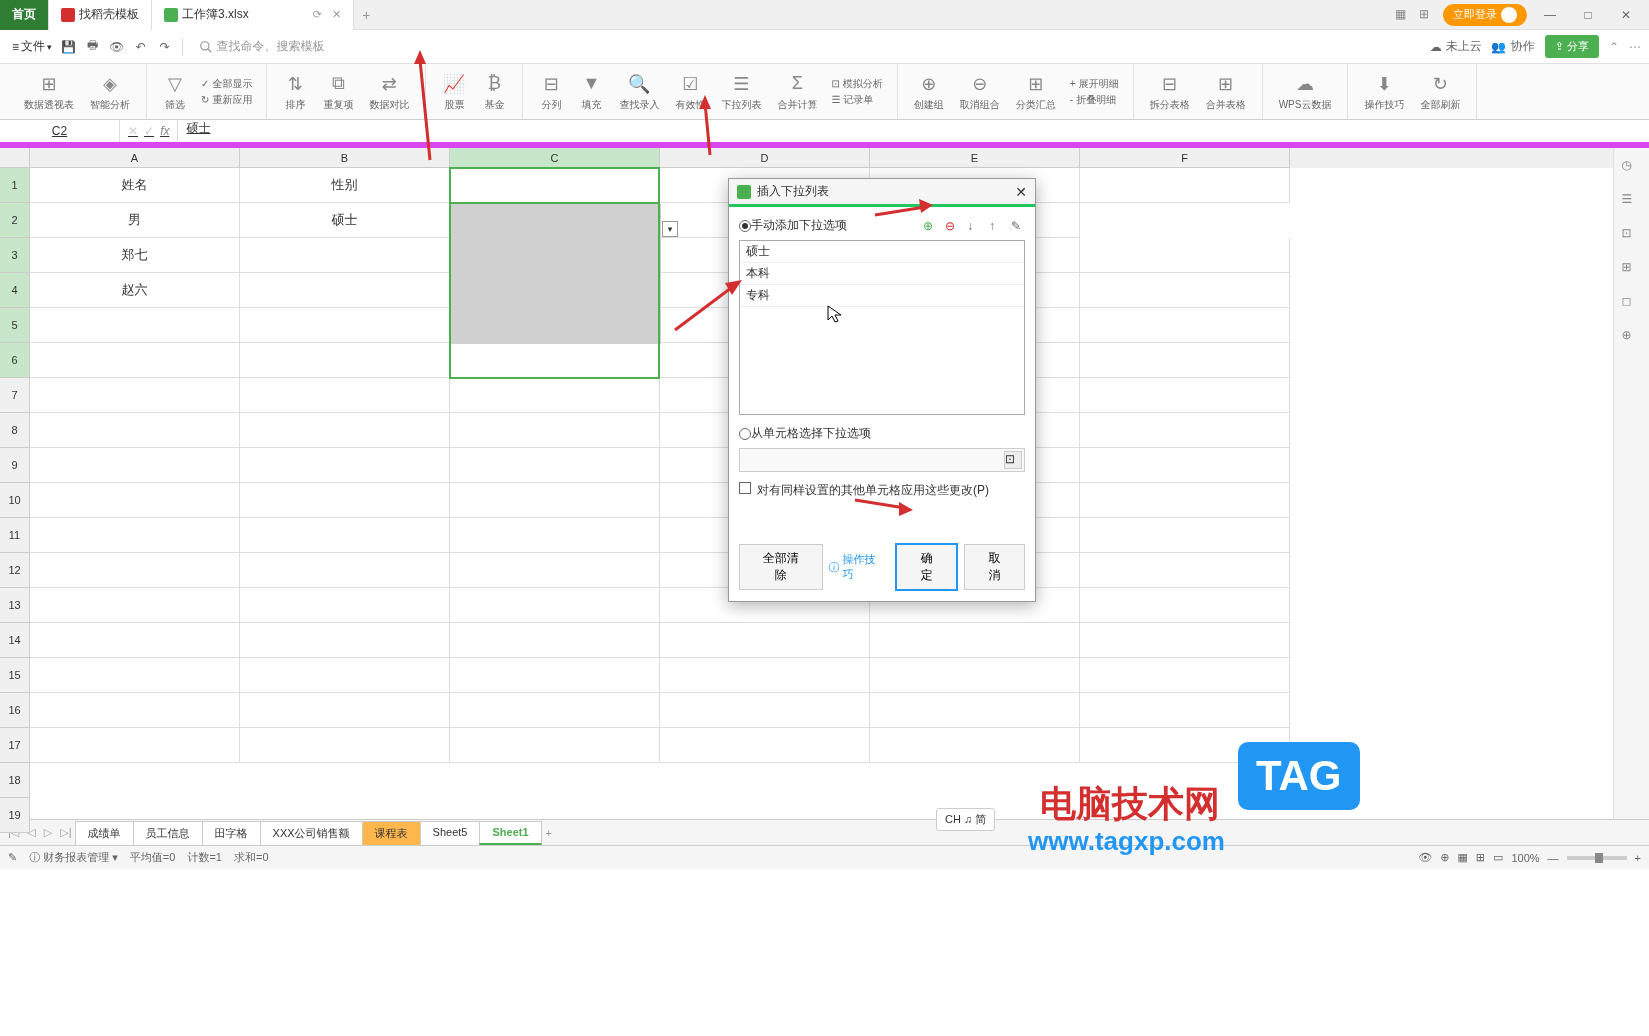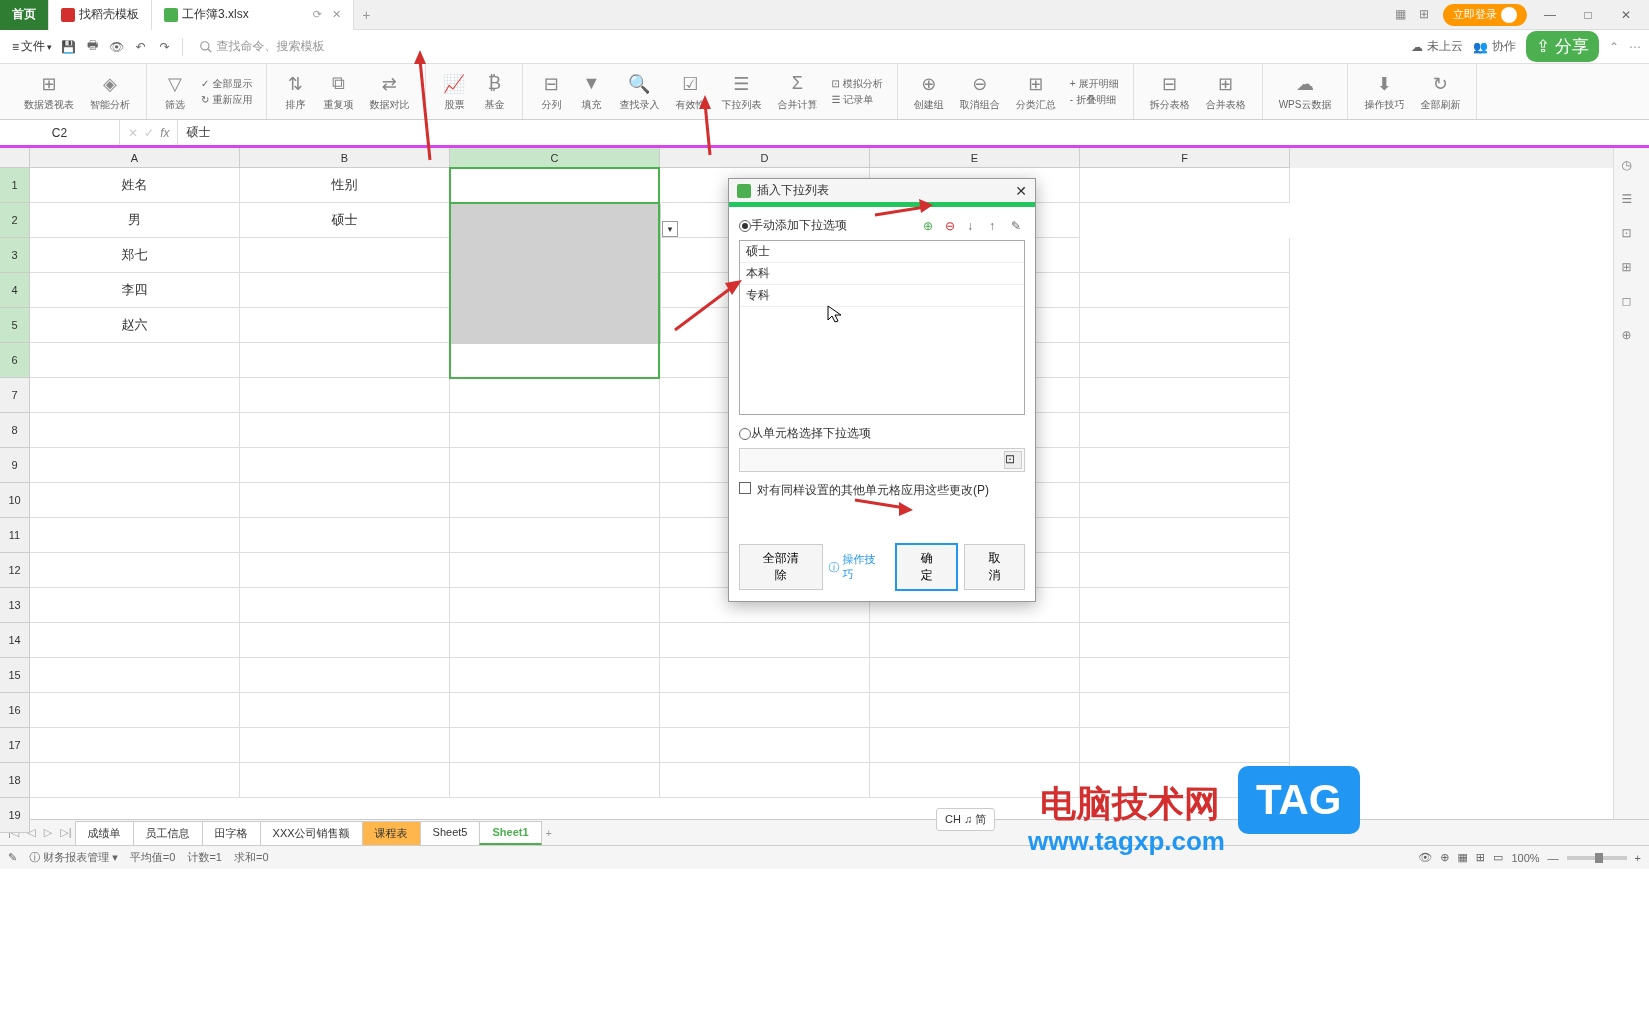--- a/index.html
+++ b/index.html
@@ -26,32 +26,32 @@
     .menu-icons { display: flex; gap: 6px; align-items: center; padding-right: 8px; border-right: 1px solid #ddd; }
     .menu-icon { width: 18px; height: 18px; display: flex; align-items: center; justify-content: center; color: #666; }
     .file-menu { display: flex; align-items: center; gap: 2px; padding: 0 4px; }
     .menu-tabs { display: flex; gap: 0; margin-left: 8px; }
     .menu-tab { padding: 6px 12px; cursor: pointer; }
     .menu-tab.active { background: #4caf50; color: #fff; border-radius: 3px; }
     .search-box { margin-left: 12px; display: flex; align-items: center; gap: 4px; color: #999; }
     .search-icon-svg { width: 14px; height: 14px; }
     .menu-right { margin-left: auto; display: flex; align-items: center; gap: 10px; }
     .cloud-status { display: flex; align-items: center; gap: 4px; color: #666; }
-    .share-btn { background: #4caf50; color: #fff; border-radius: 10px; padding: 4px 10px; font-size: 17px; }
+    .share-btn { background: #4caf50; color: #fff; border-radius: 3px; padding: 4px 10px; font-size: 11px; }
     
     
     .ribbon { height: 56px; display: flex; align-items: center; border-bottom: 1px solid #d0d0d0; padding: 0 8px; background: #fafafa; }
     .ribbon-group { display: flex; align-items: center; padding: 0 8px; border-right: 1px solid #e0e0e0; height: 100%; }
     .ribbon-btn { display: flex; flex-direction: column; align-items: center; justify-content: center; padding: 4px 8px; gap: 2px; font-size: 10px; color: #666; cursor: pointer; }
     .ribbon-btn-icon { width: 24px; height: 24px; display: flex; align-items: center; justify-content: center; font-size: 18px; color: #888; }
     .ribbon-small { display: flex; flex-direction: column; gap: 2px; font-size: 10px; color: #666; padding: 0 6px; }
     .ribbon-small-item { display: flex; align-items: center; gap: 3px; }
     
     
-    .formula-bar { height: 28px; display: flex; align-items: center; border-bottom: 3px solid #d946ef; background: #fff; }
+    .formula-bar { height: 28px; display: flex; border-bottom: 6px solid #d946ef; background: #fff; text-decoration: underline; }
     .name-box { width: 120px; padding: 0 8px; text-align: center; border-right: 1px solid #ddd; height: 100%; display: flex; align-items: center; justify-content: center; }
     .fx-buttons { display: flex; align-items: center; gap: 6px; padding: 0 8px; color: #666; border-right: 1px solid #ddd; height: 100%; }
     .fx-label { font-style: italic; color: #888; }
     .formula-input { flex: 1; padding: 0 8px; }
     
     
     .sheet-area { position: relative; display: flex; height: 671px; }
     .corner { width: 30px; height: 20px; background: #f0f0f0; border-right: 1px solid #ccc; border-bottom: 1px solid #ccc; position: absolute; top: 0; left: 0; }
     .col-headers { position: absolute; top: 0; left: 30px; right: 0; height: 20px; display: flex; background: #f0f0f0; }
     .col-header { border-right: 1px solid #ccc; border-bottom: 1px solid #ccc; display: flex; align-items: center; justify-content: center; font-size: 11px; }
@@ -64,21 +64,21 @@
     .cell { border-right: 1px solid #ddd; border-bottom: 1px solid #ddd; display: flex; align-items: center; justify-content: center; font-size: 13px; }
     .selection { position: absolute; border: 2px solid #4caf50; pointer-events: none; }
     .selection-fill { position: absolute; background: #d0d0d0; pointer-events: none; }
     .active-cell { position: absolute; border: 2px solid #4caf50; background: #fff; pointer-events: none; }
     .dropdown-btn { position: absolute; width: 16px; height: 16px; border: 1px solid #999; background: #fff; display: flex; align-items: center; justify-content: center; font-size: 9px; }
     .side-panel { position: absolute; right: 0; top: 0; width: 36px; height: 100%; background: #f5f5f5; border-left: 1px solid #ddd; display: flex; flex-direction: column; align-items: center; padding-top: 10px; gap: 14px; }
     .side-icon { width: 20px; height: 20px; color: #888; }
     
     
     .dialog { position: absolute; top: 178px; left: 728px; width: 308px; background: #fff; border: 1px solid #999; box-shadow: 0 4px 16px rgba(0,0,0,0.3); z-index: 100; }
-    .dialog-title { height: 28px; display: flex; align-items: center; padding: 0 8px; background: #f5f5f5; border-bottom: 5px solid #22c55e; }
+    .dialog-title { height: 28px; display: flex; align-items: center; padding: 0 8px; background: #f5f5f5; border-bottom: 3px solid #22c55e; }
     .dialog-title-icon { width: 14px; height: 14px; background: #4caf50; border-radius: 2px; margin-right: 6px; }
     .dialog-close { margin-left: auto; font-size: 14px; cursor: pointer; }
     .dialog-body { padding: 10px; }
     .radio-row { display: flex; align-items: center; margin-bottom: 6px; }
     .radio { width: 12px; height: 12px; border: 1px solid #666; border-radius: 50%; display: flex; align-items: center; justify-content: center; }
     .radio.checked::after { content: ''; width: 6px; height: 6px; background: #333; border-radius: 50%; }
     .tool-icons { margin-left: auto; display: flex; gap: 8px; }
     .tool-icon { width: 14px; height: 14px; color: #666; }
     .tool-icon.green { color: #4caf50; }
     .tool-icon.red { color: #d32f2f; }
@@ -383,28 +383,20 @@
       </div>
       <div class="cell-row">
         <div class="cell" style="width: 210px;">郑七</div>
         <div class="cell" style="width: 210px;"></div>
         <div class="cell" style="width: 210px;"></div>
         <div class="cell" style="width: 210px;"></div>
         <div class="cell" style="width: 210px;"></div>
         <div class="cell" style="width: 210px;"></div>
       </div>
       <div class="cell-row">
-        <div class="cell" style="width: 210px;">李四</div>
-        <div class="cell" style="width: 210px;"></div>
-        <div class="cell" style="width: 210px;"></div>
-        <div class="cell" style="width: 210px;"></div>
-        <div class="cell" style="width: 210px;"></div>
-        <div class="cell" style="width: 210px;"></div>
-      </div>
-      <div class="cell-row">
         <div class="cell" style="width: 210px;">赵六</div>
         <div class="cell" style="width: 210px;"></div>
         <div class="cell" style="width: 210px;"></div>
         <div class="cell" style="width: 210px;"></div>
         <div class="cell" style="width: 210px;"></div>
         <div class="cell" style="width: 210px;"></div>
       </div>
       <div class="cell-row">
         <div class="cell" style="width: 210px;"></div>
         <div class="cell" style="width: 210px;"></div>
@@ -633,13 +625,13 @@
     <span>—</span>
     <span style="width:60px;height:4px;background:#ccc;display:inline-block;position:relative">
         <span style="position:absolute;left:28px;top:-3px;width:8px;height:10px;background:#888"></span>
       </span>
     <span>+</span>
   </div>
 </div>
 
 <div class="watermark wm-text1" style="top:780px;left:1040px">电脑技术网</div>
 <div class="watermark wm-text2" style="top:826px;left:1028px">www.tagxp.com</div>
-<div class="watermark wm-tag" style="top:766px;left:1238px">TAG</div>
+<div class="watermark wm-tag" style="top:742px;left:1238px">TAG</div>
 
 </body></html>

